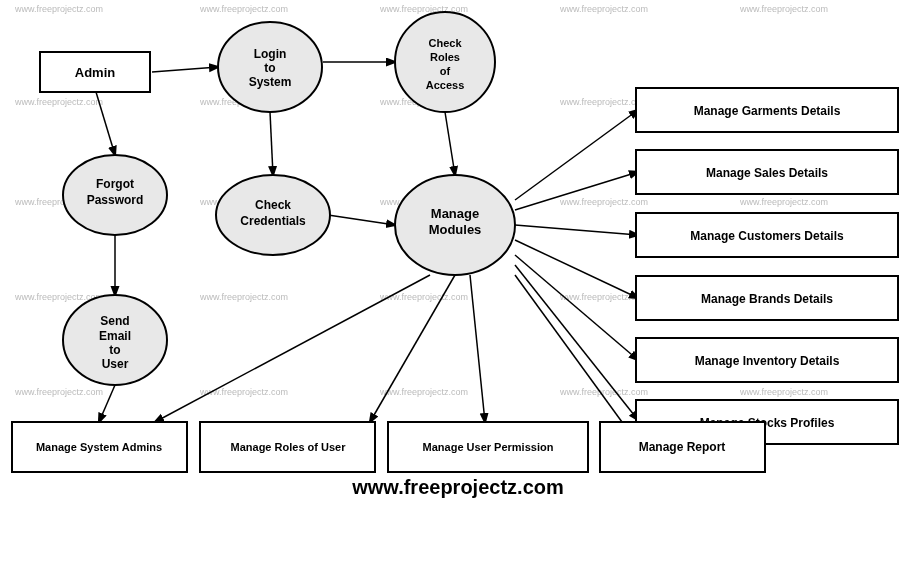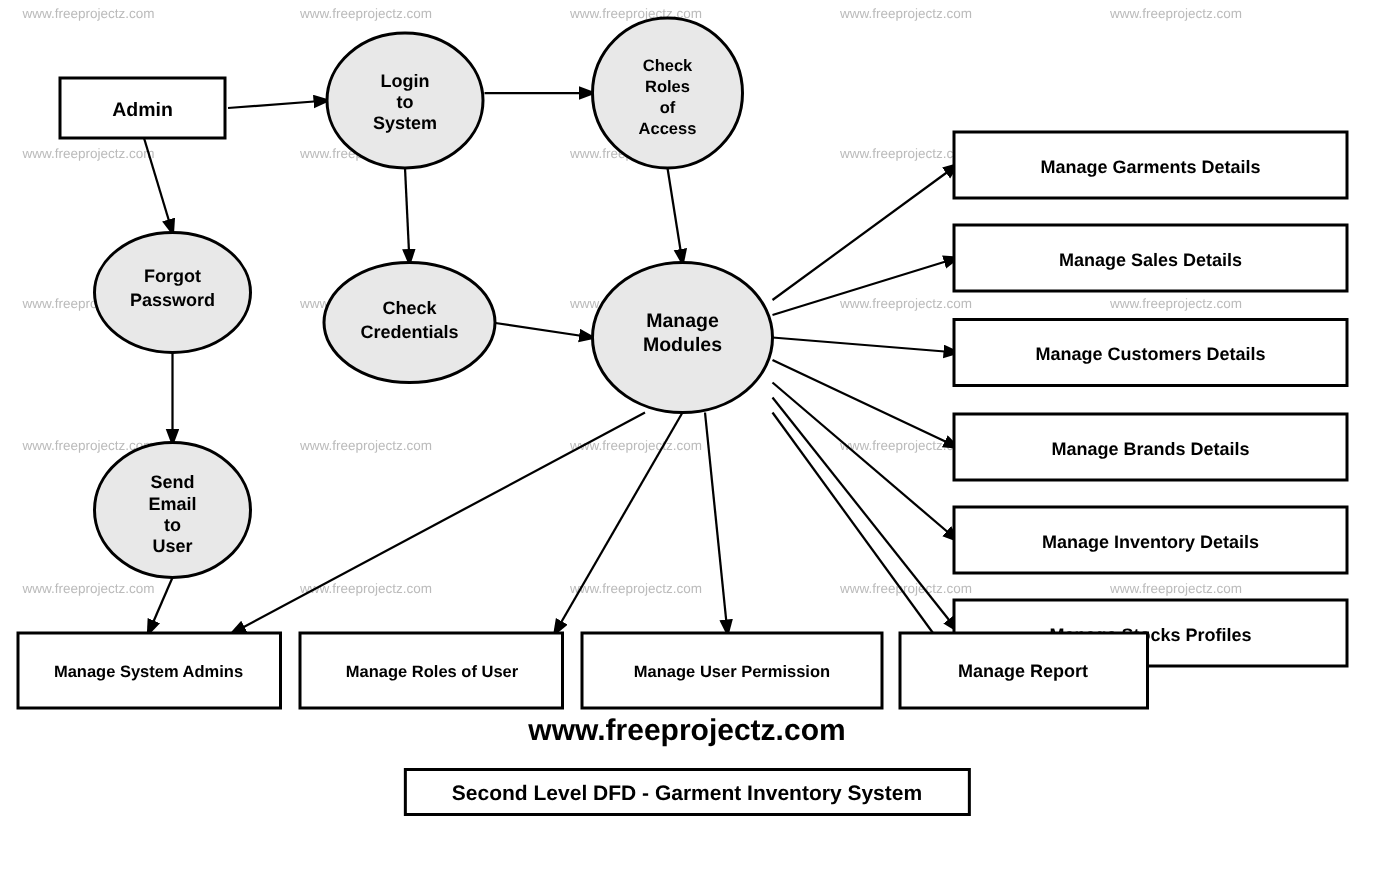--- a/index.html
+++ b/index.html
@@ -181,14 +181,13 @@
 
     <rect x="636" y="400" width="262" height="44" fill="#fff" stroke="#000" stroke-width="2"></rect>
     <text x="767" y="427" text-anchor="middle" font-size="12" font-weight="bold" font-family="Arial" fill="#000">Manage Stocks Profiles</text>
 
     <rect x="600" y="422" width="165" height="50" fill="#fff" stroke="#000" stroke-width="2"></rect>
     <text x="682" y="451" text-anchor="middle" font-size="12" font-weight="bold" font-family="Arial" fill="#000">Manage  Report</text>
 
   </svg>
 
   <div class="bottom-text">www.freeprojectz.com</div>
-  <div class="bottom-box">Second Level DFD - Garment Inventory System</div>
 </div>
 
 </body></html>

